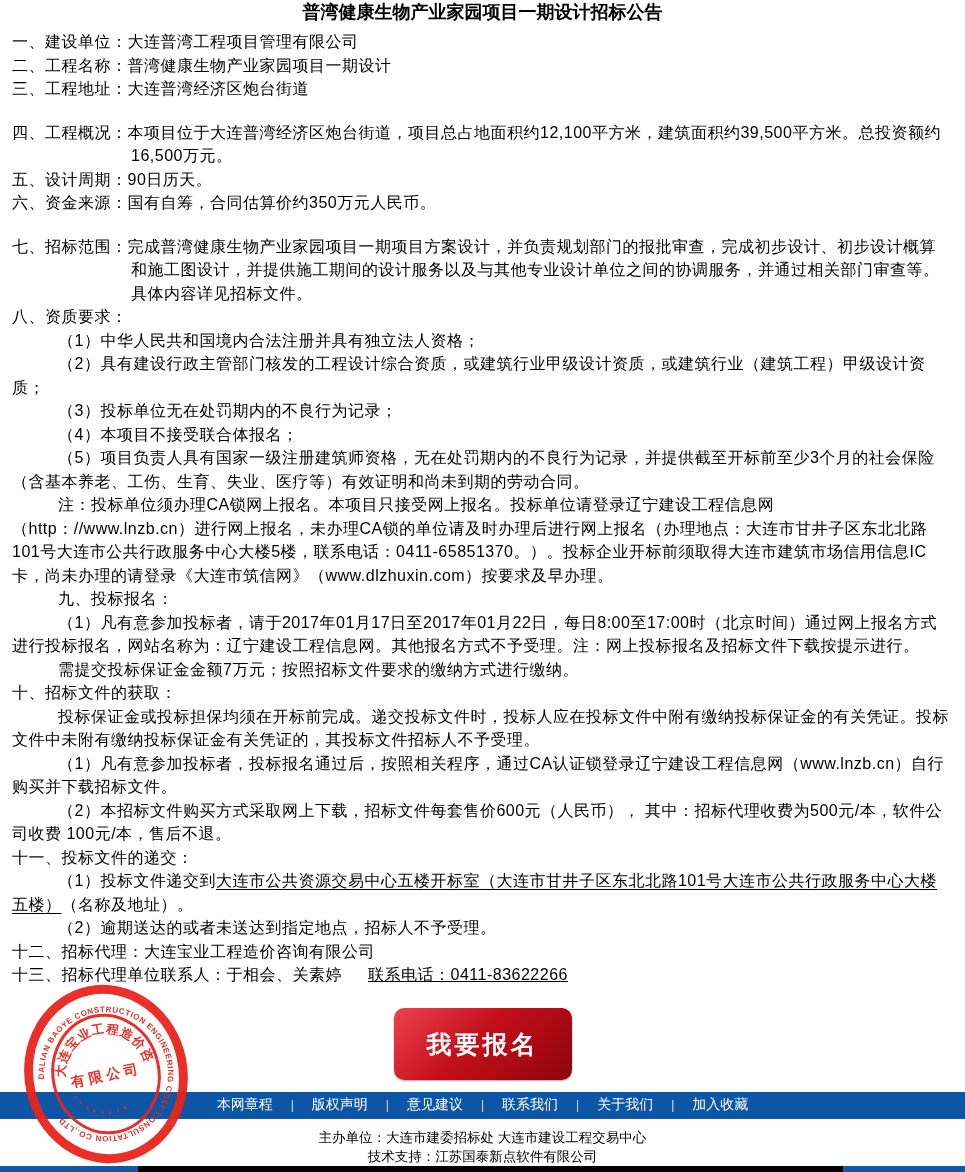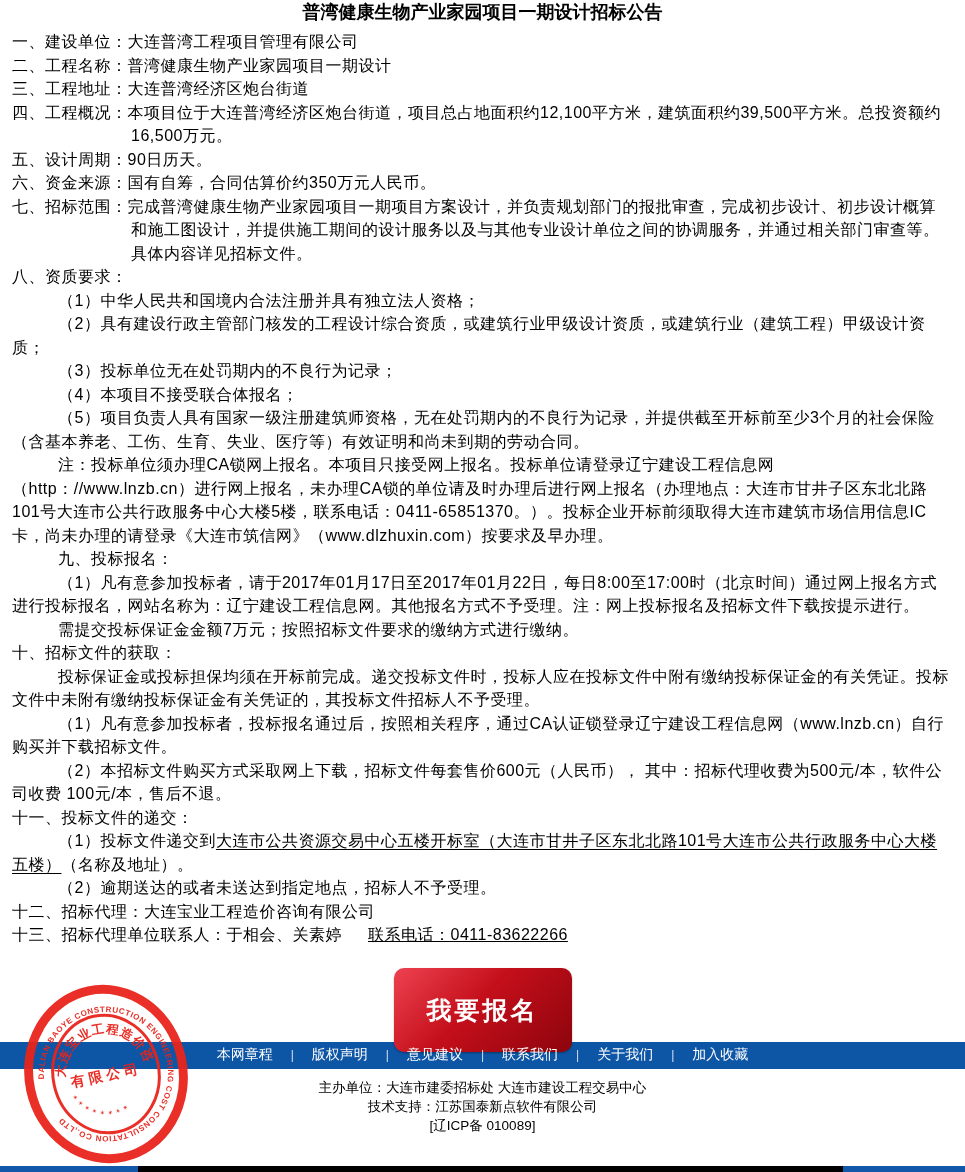--- a/index.html
+++ b/index.html
@@ -11,34 +11,34 @@
   .page-title{
     text-align:center;
     font-size:18px;font-weight:bold;line-height:24px;color:#000;
   }
   .content{
     padding:6px 16px 0 12px;
     font-size:16px;line-height:23.5px;letter-spacing:.5px;
   }
   .ln{margin:0;}
   .item{text-indent:46px;}
-  .hang{padding-left:119px;text-indent:-119px;}
+  .hang{padding-left:119px;text-indent:-119px;margin-top:20px;}
   .u{text-decoration:underline;text-underline-offset:3px;}
   .gap{margin-left:26px;text-decoration:underline;}
   .signup-wrap{text-align:center;margin-top:21px;height:72px;}
   .signup-btn{
-    display:inline-block;width:178px;height:84px;line-height:70px;
+    display:inline-block;width:178px;height:72px;line-height:70px;
     border:none;border-radius:10px;cursor:pointer;
     background:linear-gradient(135deg,#ee4250 0%,#c40f1b 45%,#8d040c 100%);
     color:#fff;font-size:25px;font-weight:bold;letter-spacing:3px;
     font-family:"Liberation Sans","DejaVu Sans",sans-serif;
     box-shadow:0 1px 2px rgba(0,0,0,.35);
   }
   .nav-bar{
-    margin-top:2px;height:27px;background:#0d55a5;
+    margin-top:12px;height:27px;background:#0d55a5;
     display:flex;align-items:center;justify-content:center;
     color:#fff;font-size:14px;
   }
   .nav-link{color:#fff;cursor:pointer;padding:0 4px;white-space:nowrap;}
   .nav-sep{margin:0 14px;color:#cfe0f2;font-size:12px;}
   .footer-info{padding-top:9px;text-align:center;font-size:13.5px;line-height:19px;color:#000;}
   .bottom-strip{position:absolute;left:0;bottom:0;width:965px;height:6px;display:flex;}
   .bs-left{width:138px;background:#1158ab;}
   .bs-mid{flex:1;background:#000000;}
   .bs-right{width:122px;background:#1158ab;}

